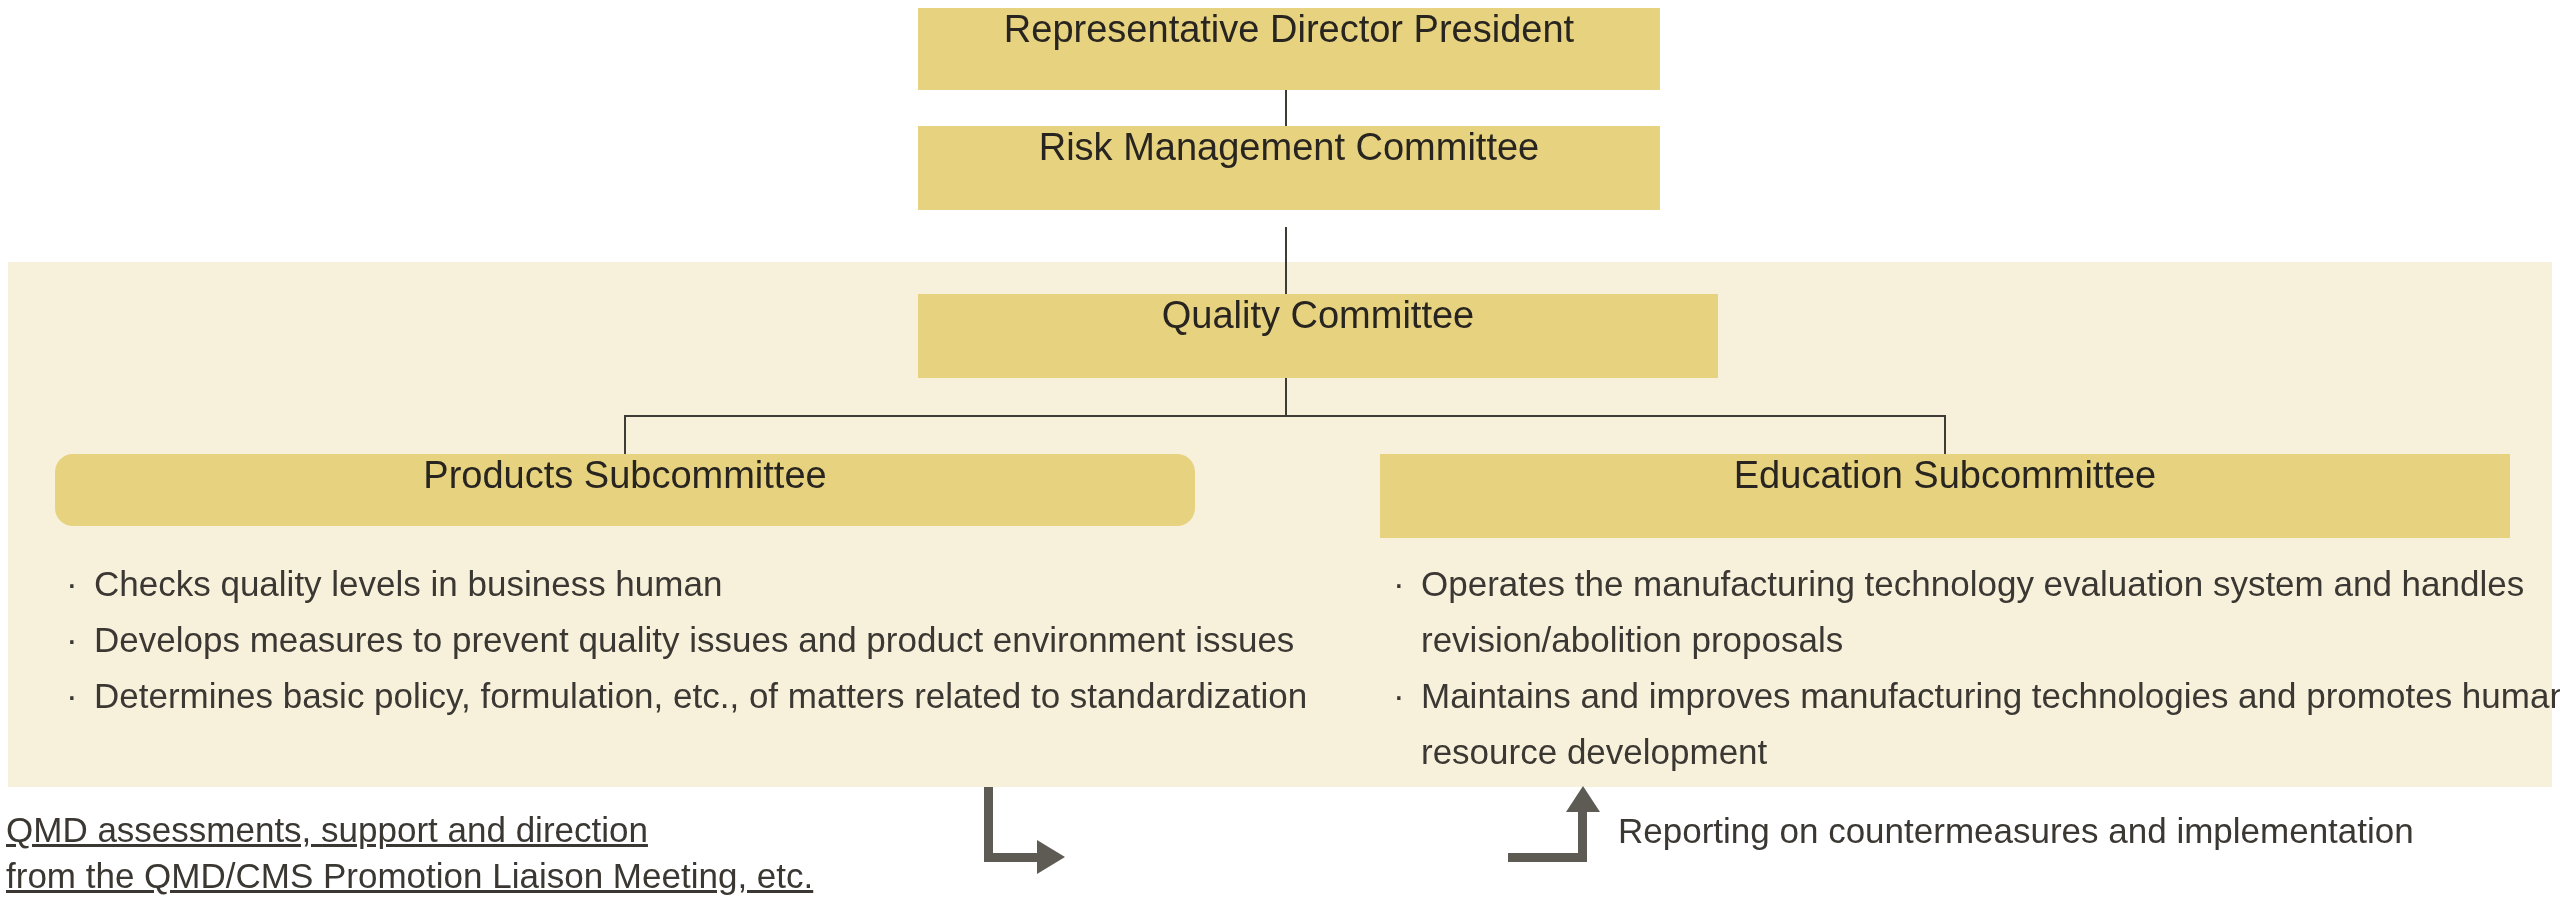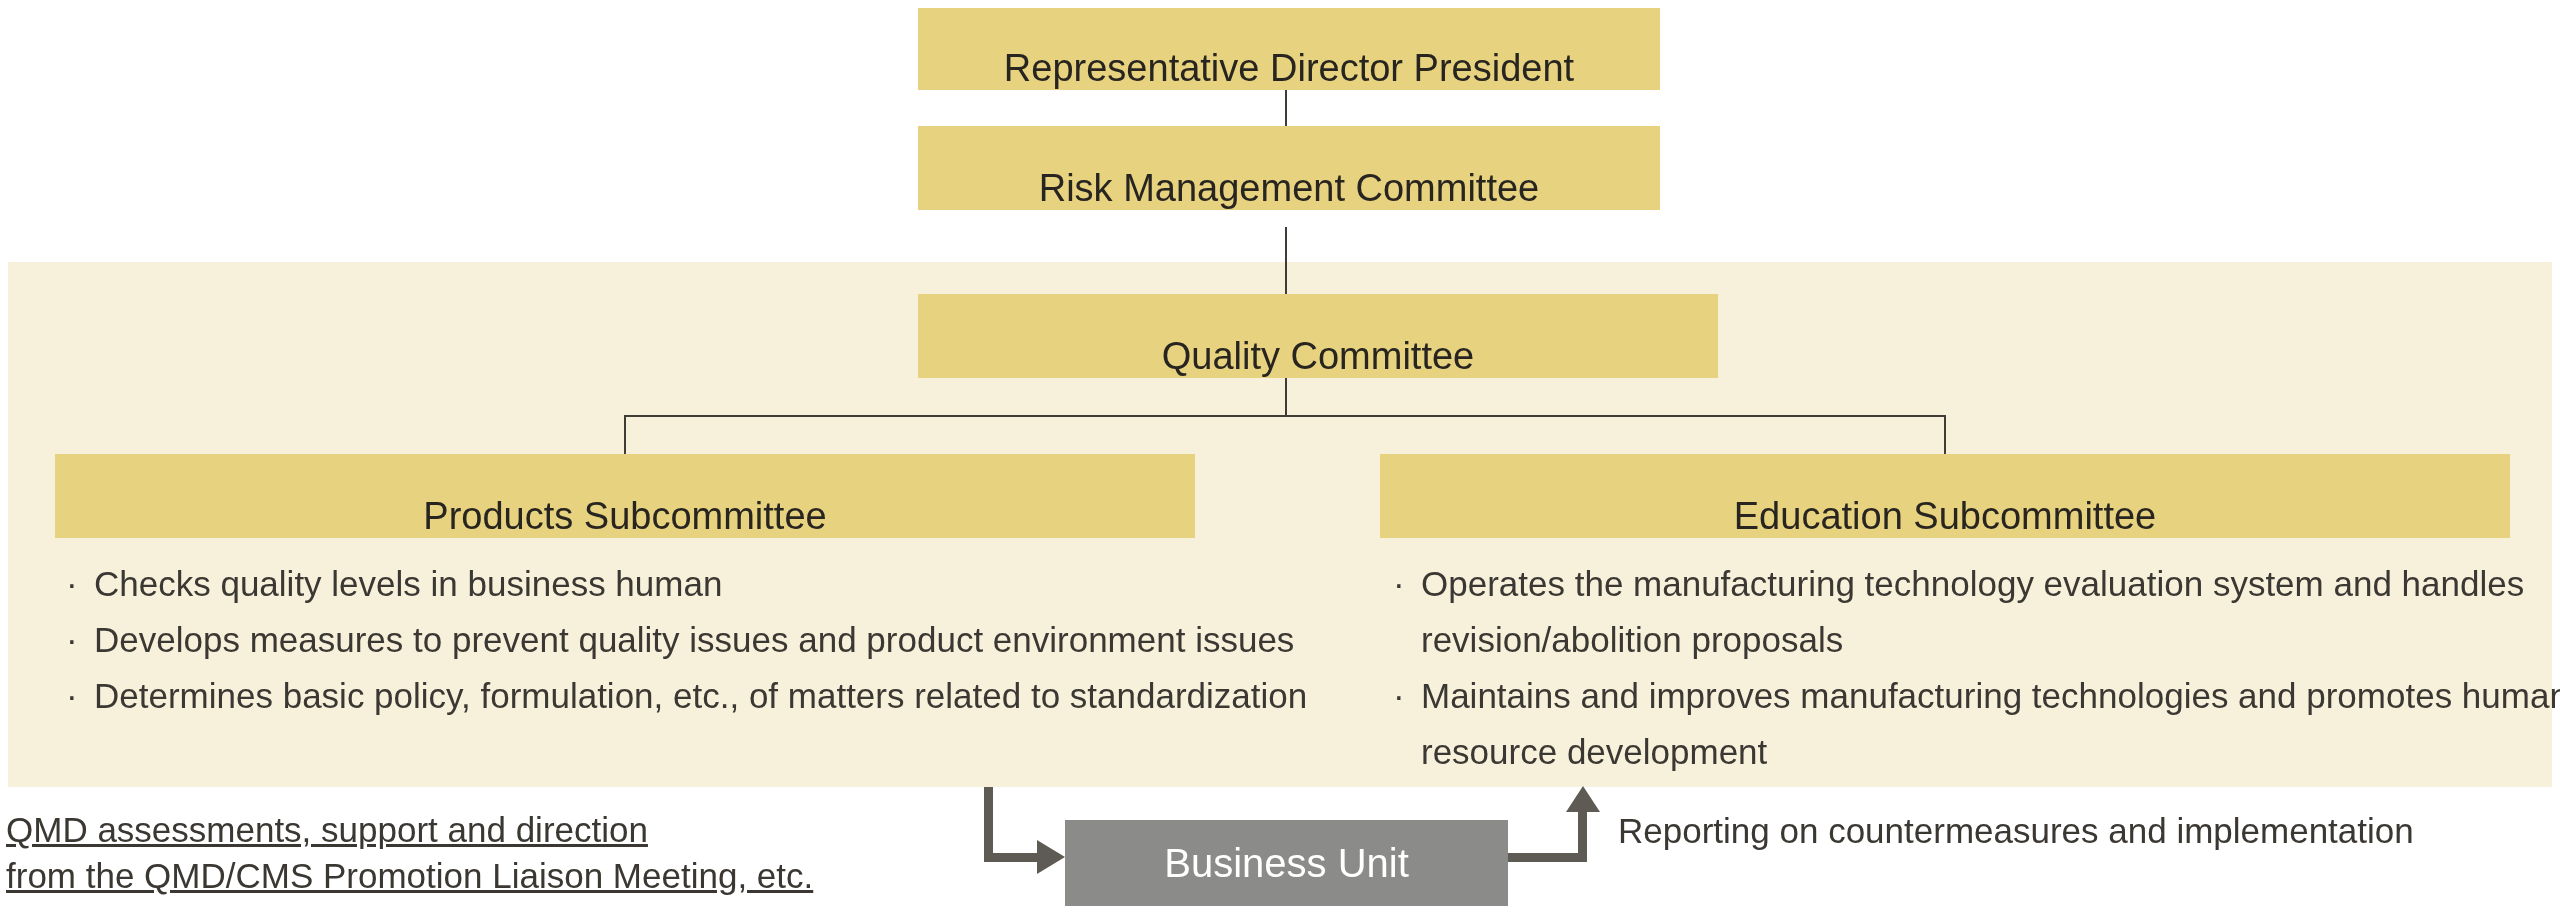--- a/index.html
+++ b/index.html
@@ -11,21 +11,21 @@
     color:#2a2823;
     overflow:hidden;
   }
   .panel{
     position:absolute;
     background:#f7f1dc;
   }
   .node{
     position:absolute;
     background:#e6d27f;
-    display:flex;align-items:flex-end;justify-content:center;
+    display:flex;align-items:flex-start;justify-content:center;
     font-size:38px;
     color:#282520;
     white-space:nowrap;
   }
   .vline,.hline{position:absolute;background:#3f3c36;}
   .vline{width:2px;}
   .hline{height:2px;}
   .blist{
     position:absolute;
     font-size:35px;
@@ -85,21 +85,21 @@
 
   <div class="node" style="left:918px;top:294px;width:800px;height:84px;">
     <span>Quality Committee</span>
   </div>
 
   <div class="vline" style="left:1285px;top:378px;height:38px;"></div>
   <div class="hline" style="left:624px;top:415px;width:1322px;"></div>
   <div class="vline" style="left:624px;top:415px;height:39px;"></div>
   <div class="vline" style="left:1944px;top:415px;height:39px;"></div>
 
-  <div class="node" style="left:55px;top:454px;width:1140px;height:84px;">
+  <div class="node" style="left:55px;top:454px;width:1140px;height:72px;border-radius:18px;">
     <span>Products Subcommittee</span>
   </div>
 
   <div class="node" style="left:1380px;top:454px;width:1130px;height:84px;">
     <span>Education Subcommittee</span>
   </div>
 
   <div class="blist" style="left:66px;top:556px;">
     <div class="item">
       <span class="dot">·</span>
@@ -129,23 +129,20 @@
         <span class="ln">Maintains and improves manufacturing technologies and promotes human</span>
         <span class="ln">resource development</span>
       </span>
     </div>
   </div>
 
   <div class="abar" style="left:984px;top:787px;width:9px;height:75px;"></div>
   <div class="abar" style="left:984px;top:853px;width:53px;height:9px;"></div>
   <div class="ahead-right" style="left:1037px;top:840px;"></div>
 
-  <div class="unit" style="left:1065px;top:820px;width:443px;height:86px;">
-    <span>Business Unit</span>
-  </div>
 
   <div class="abar" style="left:1508px;top:853px;width:79px;height:9px;"></div>
   <div class="abar" style="left:1578px;top:810px;width:9px;height:52px;"></div>
   <div class="ahead-up" style="left:1566px;top:786px;"></div>
 
   <div class="caption" style="left:6px;top:807px;text-decoration:underline;">
     <div>QMD assessments, support and direction</div>
     <div>from the QMD/CMS Promotion Liaison Meeting, etc.</div>
   </div>
 

